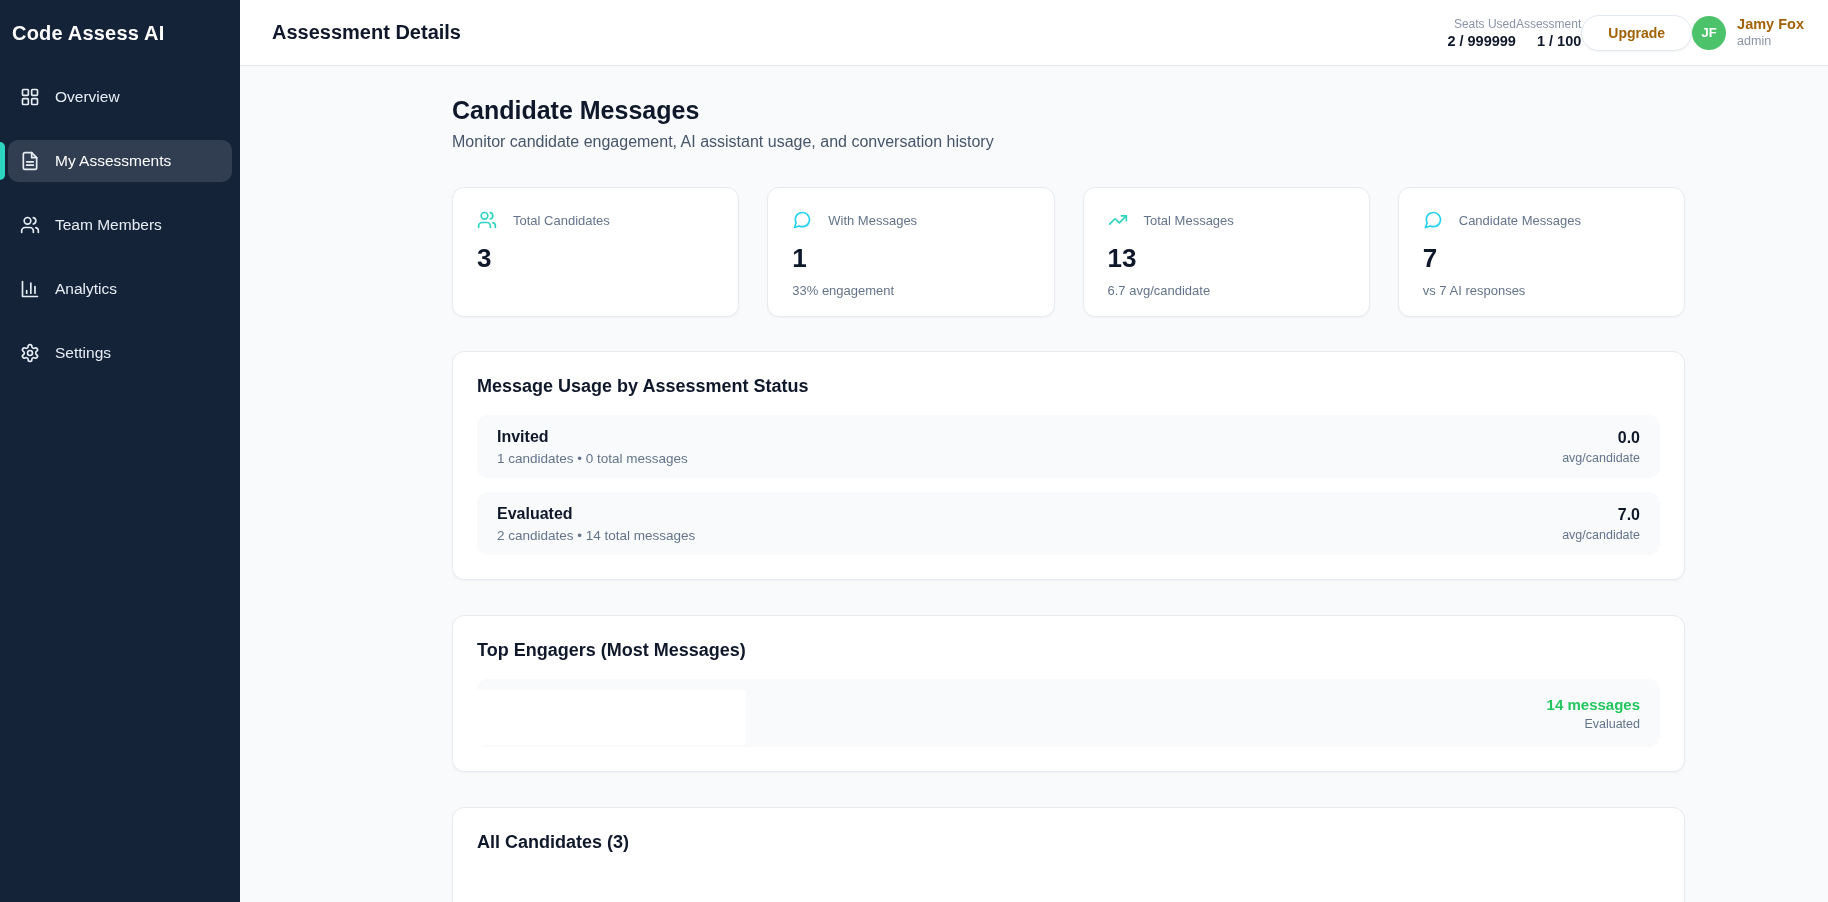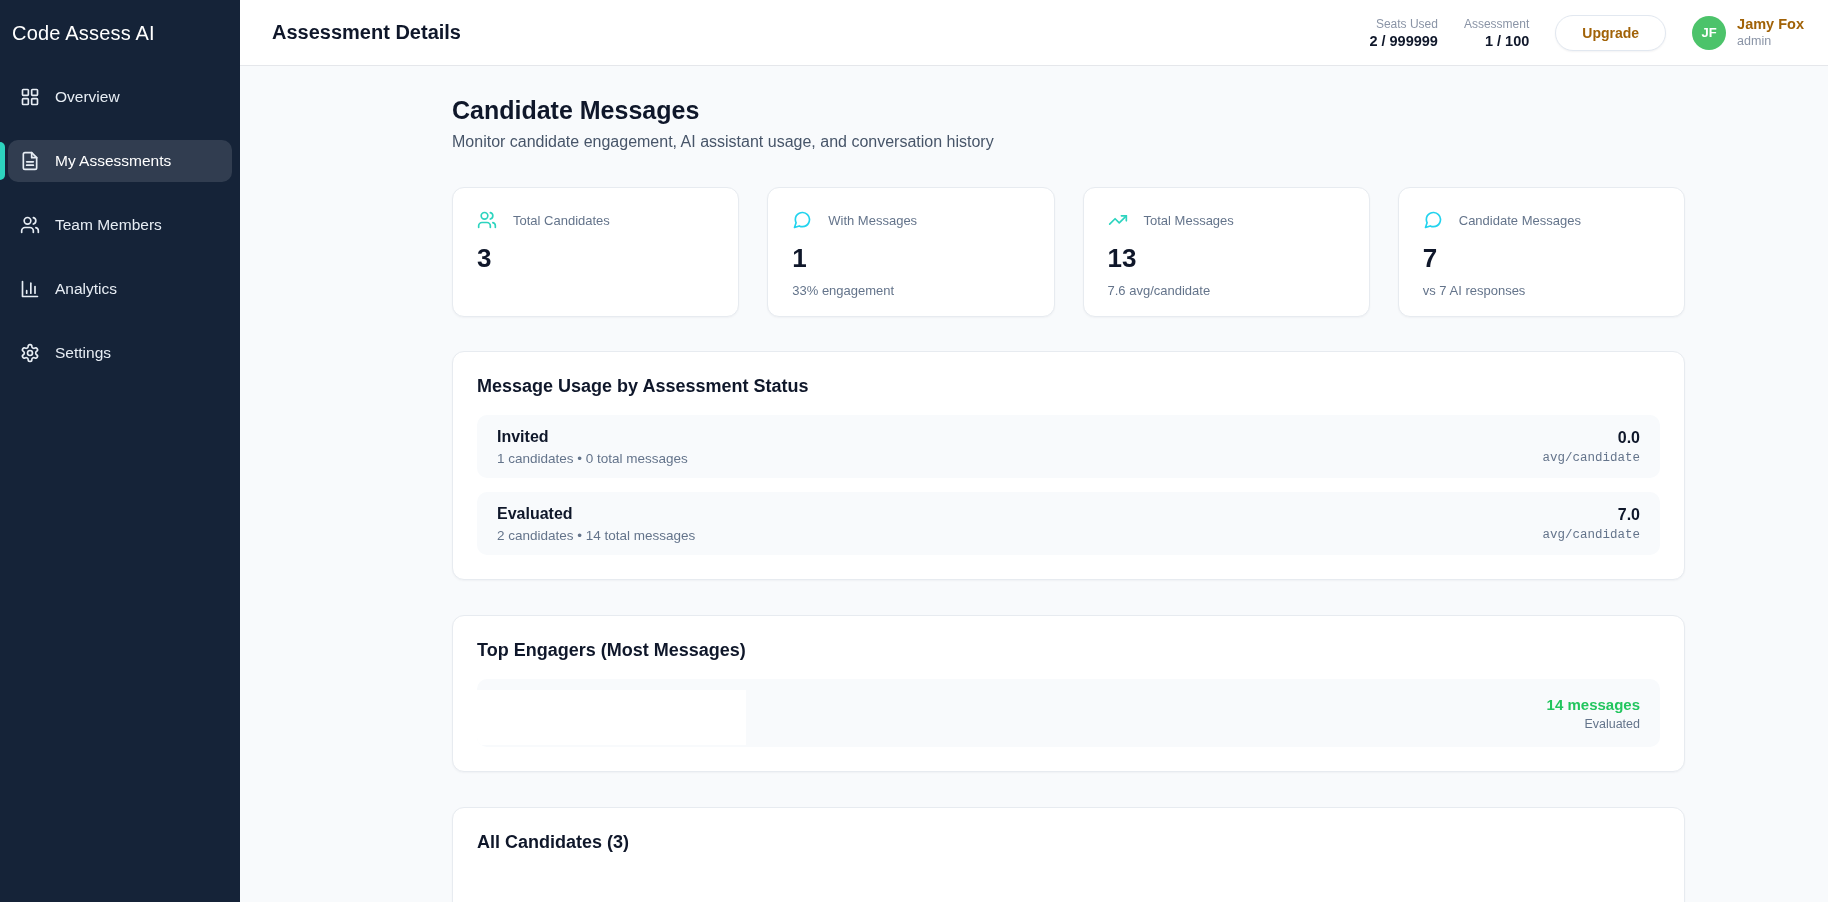--- a/index.html
+++ b/index.html
@@ -13,21 +13,21 @@
 
   
   .sidebar {
     width:240px; height:902px; flex:0 0 240px;
     background:#152338;
     display:flex; flex-direction:column;
   }
   .logo {
     height:66px; display:flex; align-items:center;
     padding:8px 12px; color:#ffffff;
-    font-size:20px; font-weight:normal; letter-spacing:0.2px;
+    font-size:20px; font-weight:bold; letter-spacing:0.2px;
   }
   .nav { padding:10px 0 0 0; display:flex; flex-direction:column; gap:22px; }
   .nav-item {
     position:relative;
     margin:0 8px; padding:11px 12px;
     display:flex; align-items:center; gap:15px;
     color:#e7edf4; font-size:15.5px;
     border-radius:10px; cursor:pointer;
   }
   .nav-item svg { width:20px; height:20px; stroke:#e7edf4; flex:0 0 20px; }
@@ -39,21 +39,21 @@
 
   
   .main { flex:1; display:flex; flex-direction:column; height:902px; }
   .topbar {
     height:66px; flex:0 0 66px; background:#ffffff;
     border-bottom:1px solid #e5e7eb;
     display:flex; align-items:center;
     padding:0 24px 0 32px;
   }
   .topbar-title { font-size:20px; font-weight:bold; color:#0f172a; }
-  .topbar-right { margin-left:auto; display:flex; align-items:center; gap:26px; }
+  .topbar-right { margin-left:auto; display:flex; align-items:center; }
   .quota { text-align:right; }
   .quota-label { font-size:12px; color:#8a94a6; margin-bottom:2px; }
   .quota-value { font-size:14.5px; font-weight:bold; color:#0f172a; }
   .upgrade-btn {
     background:#ffffff; border:1px solid #e2e8f0; border-radius:9999px;
     padding:9px 26px; font-size:14px; font-weight:bold; color:#a16207;
     font-family:inherit; cursor:pointer; box-shadow:0 1px 2px rgba(15,23,42,0.05);
   }
   .user-chip { display:flex; align-items:center; gap:11px; cursor:pointer; }
   .avatar {
@@ -98,21 +98,21 @@
     background:#f8fafc; border-radius:10px;
     padding:12px 20px; min-height:63px;
     display:flex; align-items:center; justify-content:space-between;
     margin-bottom:14px;
   }
   .usage-row:last-child { margin-bottom:0; }
   .usage-status { font-size:16px; font-weight:bold; color:#0f172a; margin-bottom:5px; }
   .usage-detail { font-size:13.5px; color:#64748b; }
   .usage-right { text-align:right; }
   .usage-value { font-size:16px; font-weight:bold; color:#0f172a; margin-bottom:4px; }
-  .usage-unit { font-size:12.5px; color:#64748b;font-family:Liberation Mono, monospace; }
+  .usage-unit { font-size:12.5px; color:#64748b; }
 
   .engager-row {
     position:relative; background:#f8fafc; border-radius:10px;
     height:68px; overflow:hidden;
     display:flex; align-items:center; justify-content:flex-end;
     padding-right:20px;
   }
   .engager-blank {
     position:absolute; left:0; top:11px; bottom:2px; width:269px;
     background:#ffffff;
@@ -239,21 +239,21 @@
 
         <div class="stat-card">
           <div class="stat-head">
             <svg viewBox="0 0 24 24" fill="none" stroke="#2dd4bf" stroke-width="2" stroke-linecap="round" stroke-linejoin="round">
                 <polyline points="22 7 13.5 15.5 8.5 10.5 2 17"></polyline>
                 <polyline points="16 7 22 7 22 13"></polyline>
               </svg>
             <span class="stat-label">Total Messages</span>
           </div>
           <div class="stat-value">13</div>
-          <div class="stat-sub">7.6 avg/candidate</div>
+          <div class="stat-sub">6.7 avg/candidate</div>
         </div>
 
         <div class="stat-card">
           <div class="stat-head">
             <svg viewBox="0 0 24 24" fill="none" stroke="#22d3ee" stroke-width="2" stroke-linecap="round" stroke-linejoin="round">
                 <path d="M21 11.5a8.38 8.38 0 0 1-.9 3.8 8.5 8.5 0 0 1-7.6 4.7 8.38 8.38 0 0 1-3.8-.9L3 21l1.9-5.7a8.38 8.38 0 0 1-.9-3.8 8.5 8.5 0 0 1 4.7-7.6 8.38 8.38 0 0 1 3.8-.9h.5a8.48 8.48 0 0 1 8 8v.5z"></path>
               </svg>
             <span class="stat-label">Candidate Messages</span>
           </div>
           <div class="stat-value">7</div>

